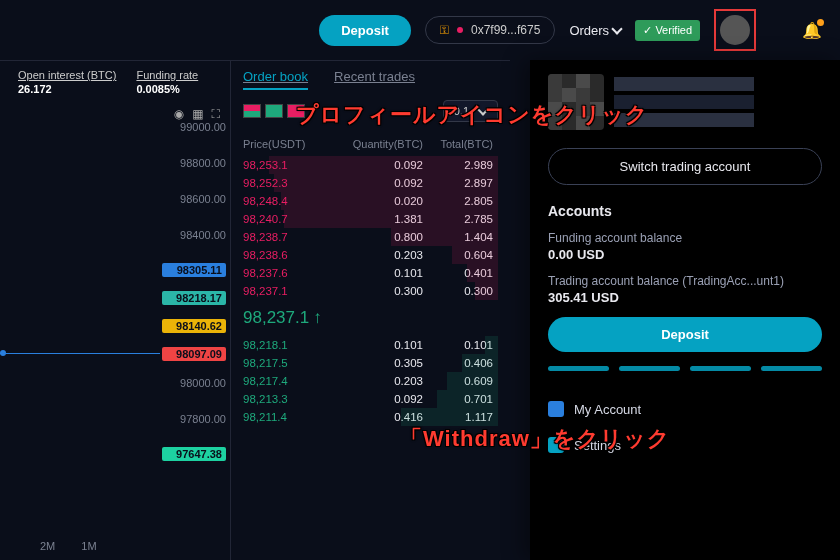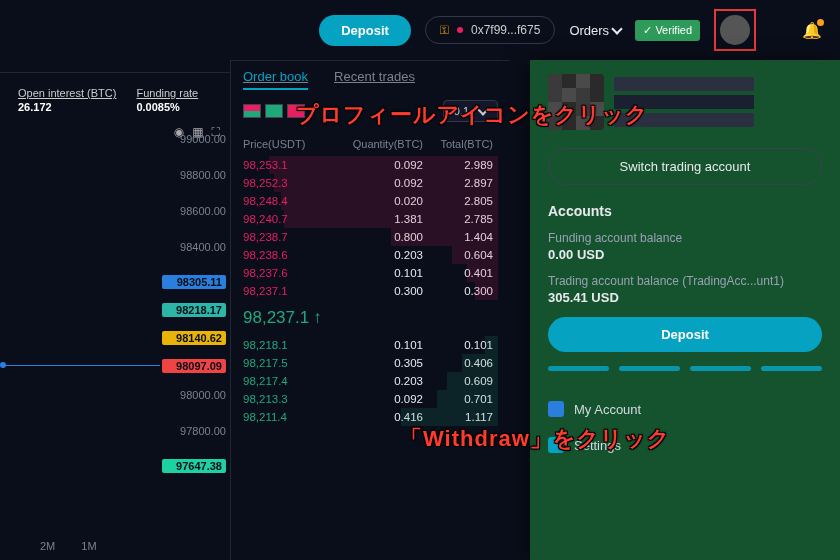--- a/index.html
+++ b/index.html
@@ -15,21 +15,21 @@
   .verified-badge { background: #2e9b5a; color: #fff; padding: 4px 8px; border-radius: 3px; font-size: 11px; }
   .profile-pic { width: 30px; height: 30px; background: #555; border-radius: 50%; }
   .profile-highlight { border: 2px solid #e53939; padding: 4px; }
   .bell { position: relative; font-size: 16px; color: #ccc; }
   .bell::after { content: ""; position: absolute; top: -2px; right: -2px; width: 7px; height: 7px; border-radius: 50%; background: #ff9f1a; }
   
   
   .main { display: flex; height: 500px; }
   
   
-  .left-col { width: 230px; padding: 8px 0 8px 10px; border-top: 1px solid #222636; position: relative; margin-top: 12px; }
+  .left-col { width: 230px; padding: 2px 0 8px 10px; border-top: 1px solid #222636; position: relative; }
   .stats-row { display: flex; gap: 20px; padding: 6px 8px 12px; font-size: 11px; }
   .stat-label { color: #ccc; text-decoration: underline; }
   .stat-val { color: #fff; font-weight: 600; margin-top: 2px; }
   .chart-icons { display: flex; gap: 8px; justify-content: flex-end; padding-right: 10px; color: #aaa; }
   .y-axis { position: absolute; right: 4px; top: 60px; display: flex; flex-direction: column; gap: 18px; font-size: 11px; color: #7a8090; text-align: right; width: 64px; }
   .y-axis .tick { height: 18px; }
   .price-tag { color: #0a0e1a; padding: 1px 4px; font-size: 11px; text-align: right; font-weight: 600; border-radius: 2px; margin: -2px 0; }
   .tag-blue { background: #2a7fde; }
   .tag-teal { background: #2bb6a8; }
   .tag-orange { background: #eab308; }
@@ -59,21 +59,21 @@
   .ob-row .c2 { width: 98px; text-align: right; }
   .ob-row .c3 { width: 70px; text-align: right; }
   .sell .c1 { color: #e91e63; }
   .buy .c1 { color: #1ea97c; }
   .mid-price { font-size: 17px; color: #1ea97c; padding: 8px 0 8px 0; display: flex; align-items: center; gap: 4px; }
   .depth-bar { position: absolute; right: 0; top: 0; bottom: 0; opacity: 0.14; }
   .sell .depth-bar { background: #e91e63; }
   .buy .depth-bar { background: #1ea97c; }
   
   
-  .side-panel { position: absolute; right: 0; top: 60px; width: 310px; background: #14532d; height: 500px; box-shadow: -6px 0 20px rgba(0,0,0,0.4); padding: 14px 18px; }
+  .side-panel { position: absolute; right: 0; top: 60px; width: 310px; background: #000000; height: 500px; box-shadow: -6px 0 20px rgba(0,0,0,0.4); padding: 14px 18px; }
   .profile-block { display: flex; align-items: center; gap: 10px; margin-bottom: 18px; }
   .pixelated { width: 56px; height: 56px; background: #2a2a2a; display: grid; grid-template-columns: repeat(4,1fr); border-radius: 4px; overflow: hidden; }
   .pixelated div:nth-child(odd) { background: #3a3a3a; }
   .pixelated div:nth-child(3n) { background: #4a4a4a; }
   .bars-right { display: flex; flex-direction: column; gap: 4px; }
   .bars-right div { height: 14px; width: 140px; background: #2a3040; }
   .bars-right div:nth-child(2) { background: #1a2030; }
   .switch-btn { width: 100%; border: 1px solid #3a4156; background: transparent; color: #e8e8ee; padding: 10px; border-radius: 22px; font-size: 13px; cursor: pointer; margin-bottom: 18px; }
   .section-title { font-size: 14px; font-weight: 600; margin-bottom: 12px; }
   .balance-label { color: #9aa0b4; font-size: 12px; }

